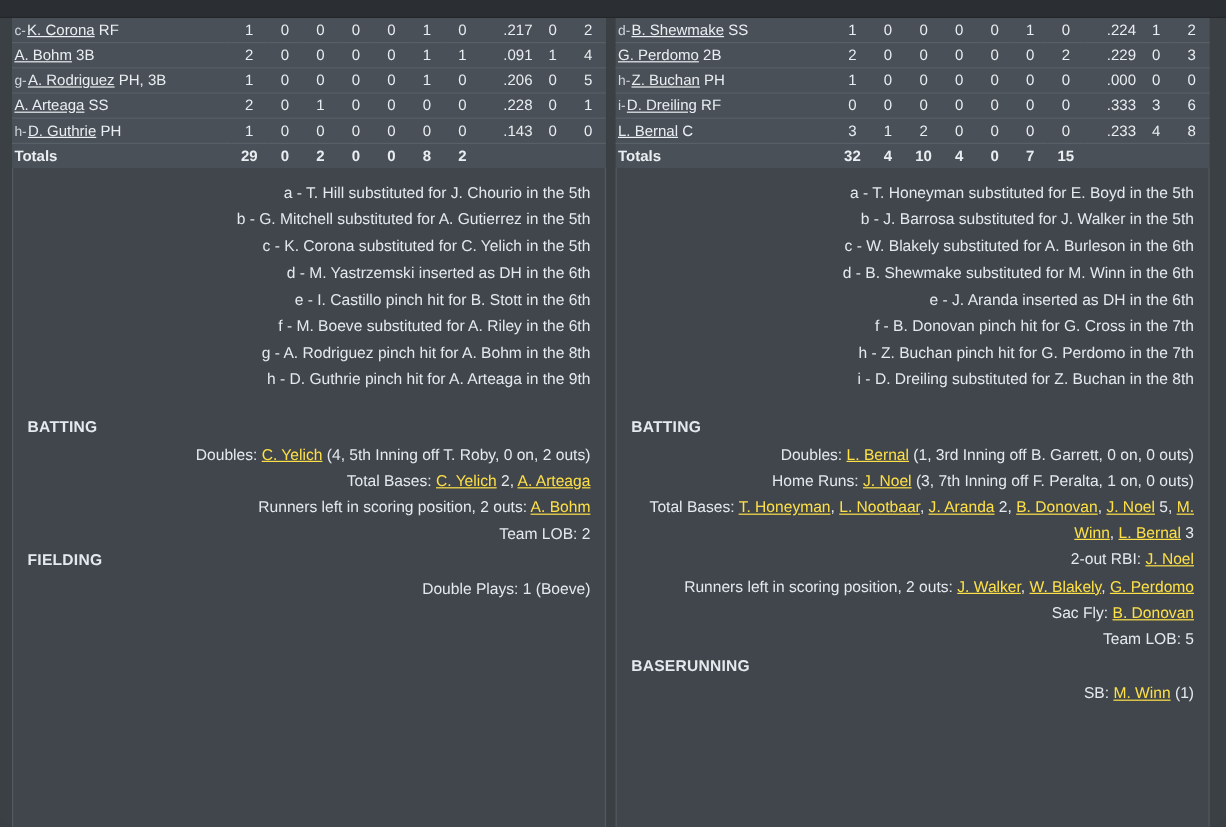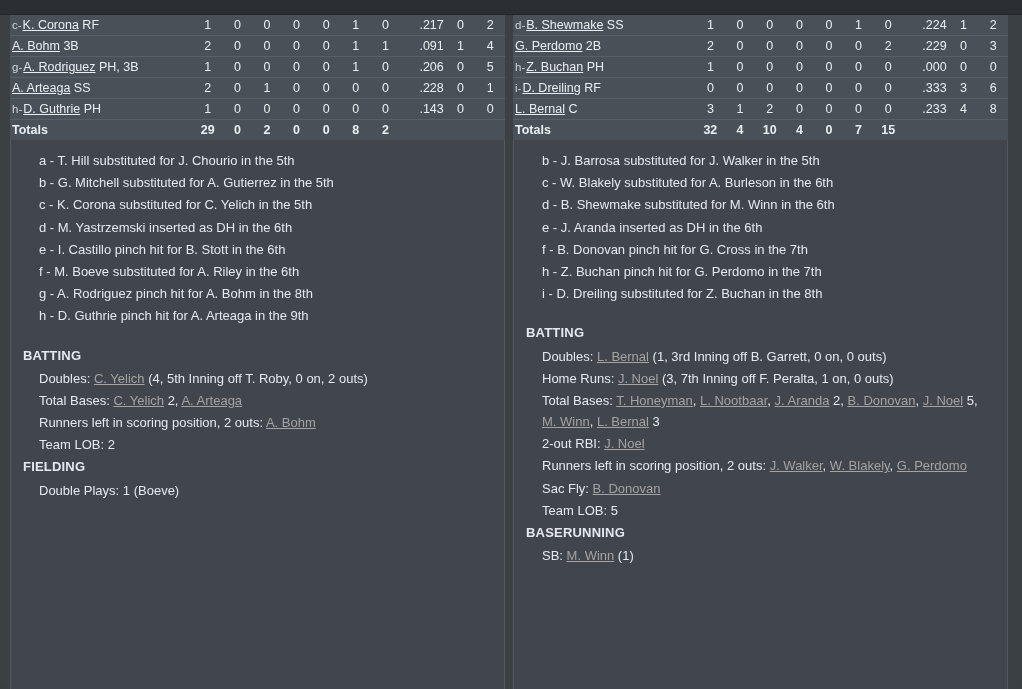--- a/index.html
+++ b/index.html
@@ -90,23 +90,23 @@
     overflow: hidden;
   }
   .notes .sub { white-space: normal; }
   .sec-head {
     font-weight: bold;
     margin-bottom: 2px;
     letter-spacing: 0.2px;
   }
   .sec-first { margin-top: 18px; }
   .lbl { font-weight: normal; }
-  .line { margin: 0 0 1px 16px; }
+  .line { margin: 0 0 1px 0; text-align: right; }
   a.u {
-    color: #a3a3a3;
+    color: #fde047;
     text-decoration: underline;
     cursor: pointer;
   }
 </style>
 </head>
 <body>
 
 <div id="app">
   <div class="topbar"></div>
 
@@ -298,20 +298,21 @@
               <td class="stat">7</td>
               <td class="stat">15</td>
               <td class="avg"></td>
               <td class="stat"></td>
               <td class="stat"></td>
             </tr>
           </tbody>
       </table>
       <div class="notes">
         <div>
+            <div class="line sub">a - T. Honeyman substituted for E. Boyd in the 5th</div>
             <div class="line sub">b - J. Barrosa substituted for J. Walker in the 5th</div>
             <div class="line sub">c - W. Blakely substituted for A. Burleson in the 6th</div>
             <div class="line sub">d - B. Shewmake substituted for M. Winn in the 6th</div>
             <div class="line sub">e - J. Aranda inserted as DH in the 6th</div>
             <div class="line sub">f - B. Donovan pinch hit for G. Cross in the 7th</div>
             <div class="line sub">h - Z. Buchan pinch hit for G. Perdomo in the 7th</div>
             <div class="line sub">i - D. Dreiling substituted for Z. Buchan in the 8th</div>
           </div>
         <div class="sec-head sec-first">BATTING</div>
         <div>

